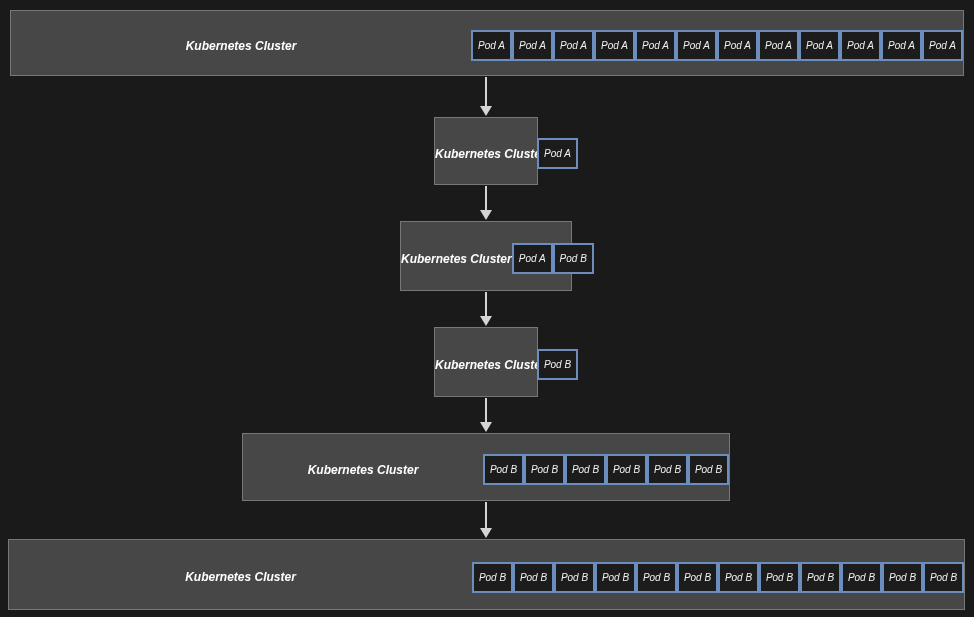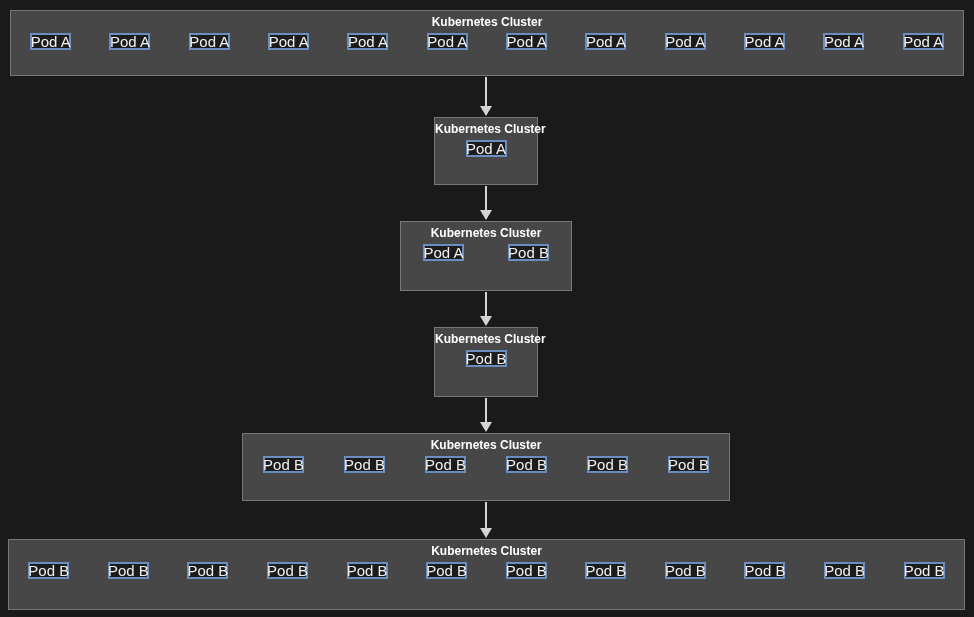--- a/index.html
+++ b/index.html
@@ -24,22 +24,23 @@
     width: 974px;
     height: 617px;
     background: var(--page-bg);
     overflow: hidden;
   }
   .cluster {
     position: absolute;
     background: var(--cluster-fill);
     border: 1px solid var(--cluster-border);
     display: flex;
-    flex-direction: column;
+    flex-direction: row;
     align-items: center;
+    font-style: italic;
   }
   .cluster-title {
     width: 100%;
     text-align: center;
     font-size: 12px;
     font-weight: bold;
     color: var(--title-text);
     line-height: 1;
     padding-top: 5px;
     white-space: nowrap;
@@ -47,25 +48,25 @@
   }
   .pods {
     width: 100%;
     margin-top: 5px;
     display: flex;
     justify-content: space-around;
     align-items: center;
   }
   .pod {
     width: 41px;
-    height: 17px;
+    height: 31px;
     background: var(--pod-fill);
     border: 2px solid var(--pod-border);
     color: var(--pod-text);
-    font-size: 15px;
+    font-size: 10px;
     display: flex;
     align-items: center;
     justify-content: center;
     white-space: nowrap;
     flex: 0 0 auto;
   }
   
   .c1 { left: 10px;  top: 10px;  width: 954px; height: 66px; }
   .c2 { left: 434px; top: 117px; width: 104px; height: 68px; }
   .c3 { left: 400px; top: 221px; width: 172px; height: 70px; }

